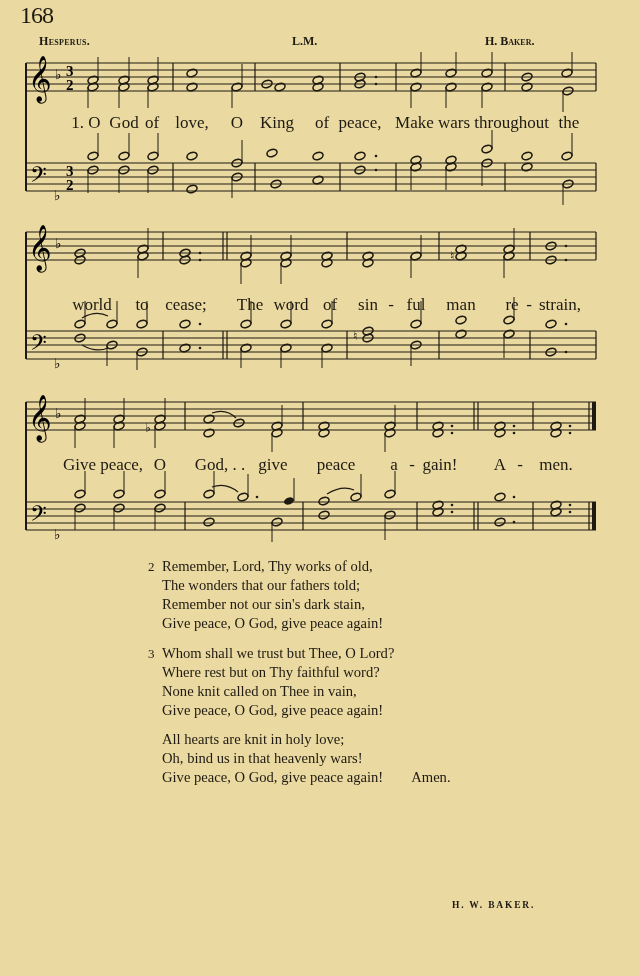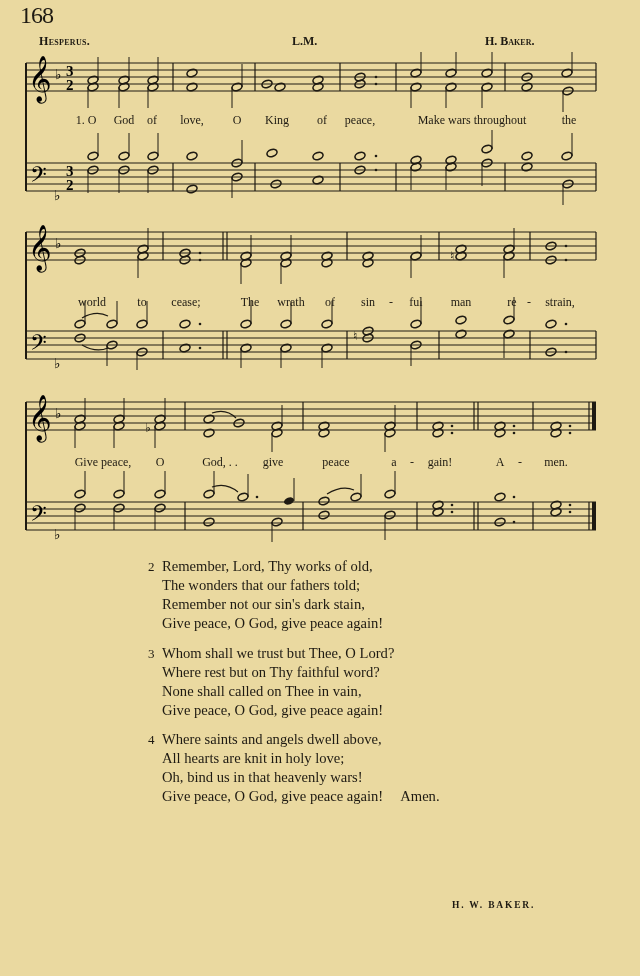--- a/index.html
+++ b/index.html
@@ -9,28 +9,28 @@
     font-family:"Liberation Serif", "DejaVu Serif", serif;
     color:#1e1a12;
     position:relative;
   }
   .page-number { position:absolute; left:20px; top:2px; font-size:24px; font-family:Liberation Serif, serif; letter-spacing:-1px; }
   .header-row { position:absolute; top:34px; left:0; width:640px; font-size:12px; font-weight:bold; }
   .tune-name { position:absolute; left:39px; font-variant:small-caps; letter-spacing:0.3px;text-align:center; }
   .meter { position:absolute; left:292px; }
   .composer { position:absolute; left:485px; font-variant:small-caps; }
   svg.music { position:absolute; left:0; top:0; }
-  .lyric-line { position:absolute; font-size:12px; white-space:nowrap;text-align:center; }
+  .lyric-line { position:absolute; font-size:17px; white-space:nowrap;text-align:center; }
   .lyric-syl { position:absolute; white-space:nowrap; transform:translateX(-50%); }
   .verses { position:absolute; left:148px; top:557px; font-size:14.6px; line-height:19px; }
   .verse { margin-bottom:10.5px; }
   .verse-line { display:block; padding-left:14px; white-space:nowrap; }
   .verse-line.first { padding-left:0; }
   .verse-num { display:inline-block; width:14px; font-size:13px; }
-  .amen-inline { margin-left:17px; }
+  .amen-inline { margin-left:28px; }
   .author { position:absolute; left:452px; top:900px; font-size:9.5px; font-weight:bold; letter-spacing:1.8px; }
 </style>
 </head>
 <body>
 
 <div class="page-number">168</div>
 
 <div class="header-row">
   <span class="tune-name">Hesperus.</span>
   <span class="meter">L.M.</span>
@@ -430,21 +430,21 @@
   <span class="lyric-syl" style="left:360px">peace,</span>
   <span class="lyric-syl" style="left:472px">Make wars throughout</span>
   <span class="lyric-syl" style="left:569px">the</span>
 </div>
 
 <div class="lyric-line" style="top:284px;left:0;width:522px;height:18px;margin-top:11px;">
   <span class="lyric-syl" style="left:92px">world</span>
   <span class="lyric-syl" style="left:142px">to</span>
   <span class="lyric-syl" style="left:186px">cease;</span>
   <span class="lyric-syl" style="left:250px">The</span>
-  <span class="lyric-syl" style="left:291px">wrath</span>
+  <span class="lyric-syl" style="left:291px">word</span>
   <span class="lyric-syl" style="left:330px">of</span>
   <span class="lyric-syl" style="left:368px">sin</span>
   <span class="lyric-syl" style="left:391px">-</span>
   <span class="lyric-syl" style="left:416px">ful</span>
   <span class="lyric-syl" style="left:461px">man</span>
   <span class="lyric-syl" style="left:512px">re</span>
   <span class="lyric-syl" style="left:529px">-</span>
   <span class="lyric-syl" style="left:560px">strain,</span>
 </div>
 
@@ -465,24 +465,23 @@
 <div class="verses">
   <div class="verse">
     <span class="verse-line first"><span class="verse-num">2</span><span>Remember, Lord, Thy works of old,</span></span>
     <span class="verse-line">The wonders that our fathers told;</span>
     <span class="verse-line">Remember not our sin's dark stain,</span>
     <span class="verse-line">Give peace, O God, give peace again!</span>
   </div>
   <div class="verse">
     <span class="verse-line first"><span class="verse-num">3</span><span>Whom shall we trust but Thee, O Lord?</span></span>
     <span class="verse-line">Where rest but on Thy faithful word?</span>
-    <span class="verse-line">None shall called on Thee in vain,</span>
+    <span class="verse-line">None knit called on Thee in vain,</span>
     <span class="verse-line">Give peace, O God, give peace again!</span>
   </div>
   <div class="verse">
-    <span class="verse-line first"><span class="verse-num">4</span><span>Where saints and angels dwell above,</span></span>
     <span class="verse-line">All hearts are knit in holy love;</span>
     <span class="verse-line">Oh, bind us in that heavenly wars!</span>
     <span class="verse-line"><span>Give peace, O God, give peace again!</span><span class="amen-inline">Amen.</span></span>
   </div>
 </div>
 
 <div class="author">H. W. BAKER.</div>
 
 </body></html>

